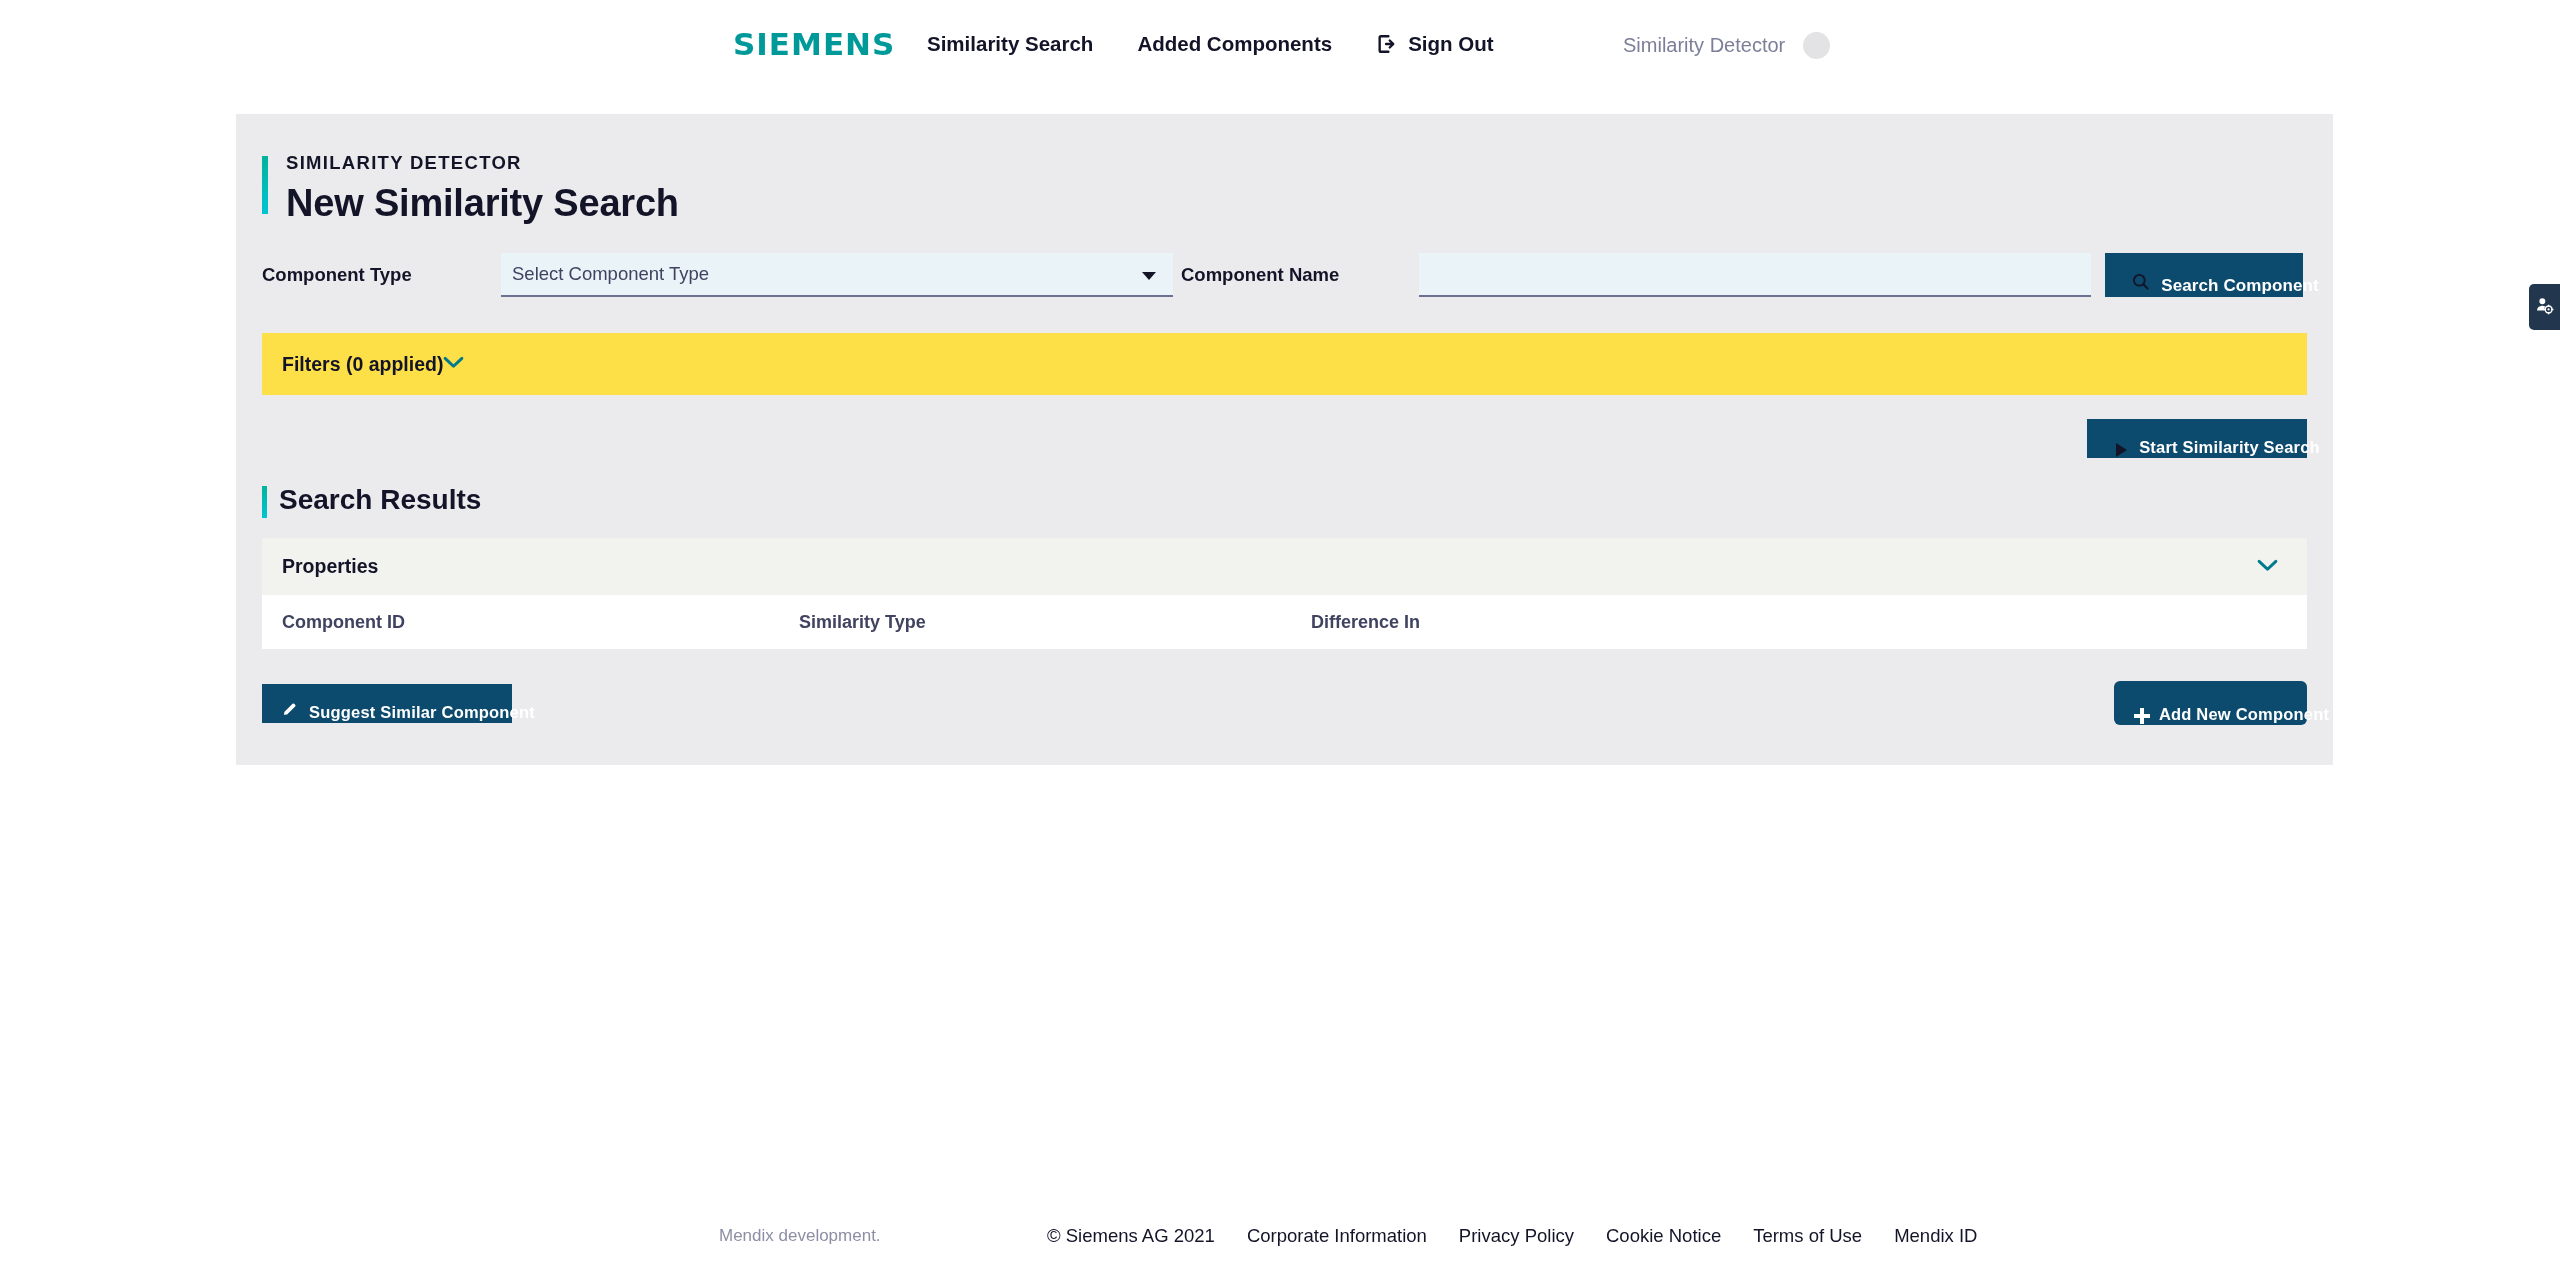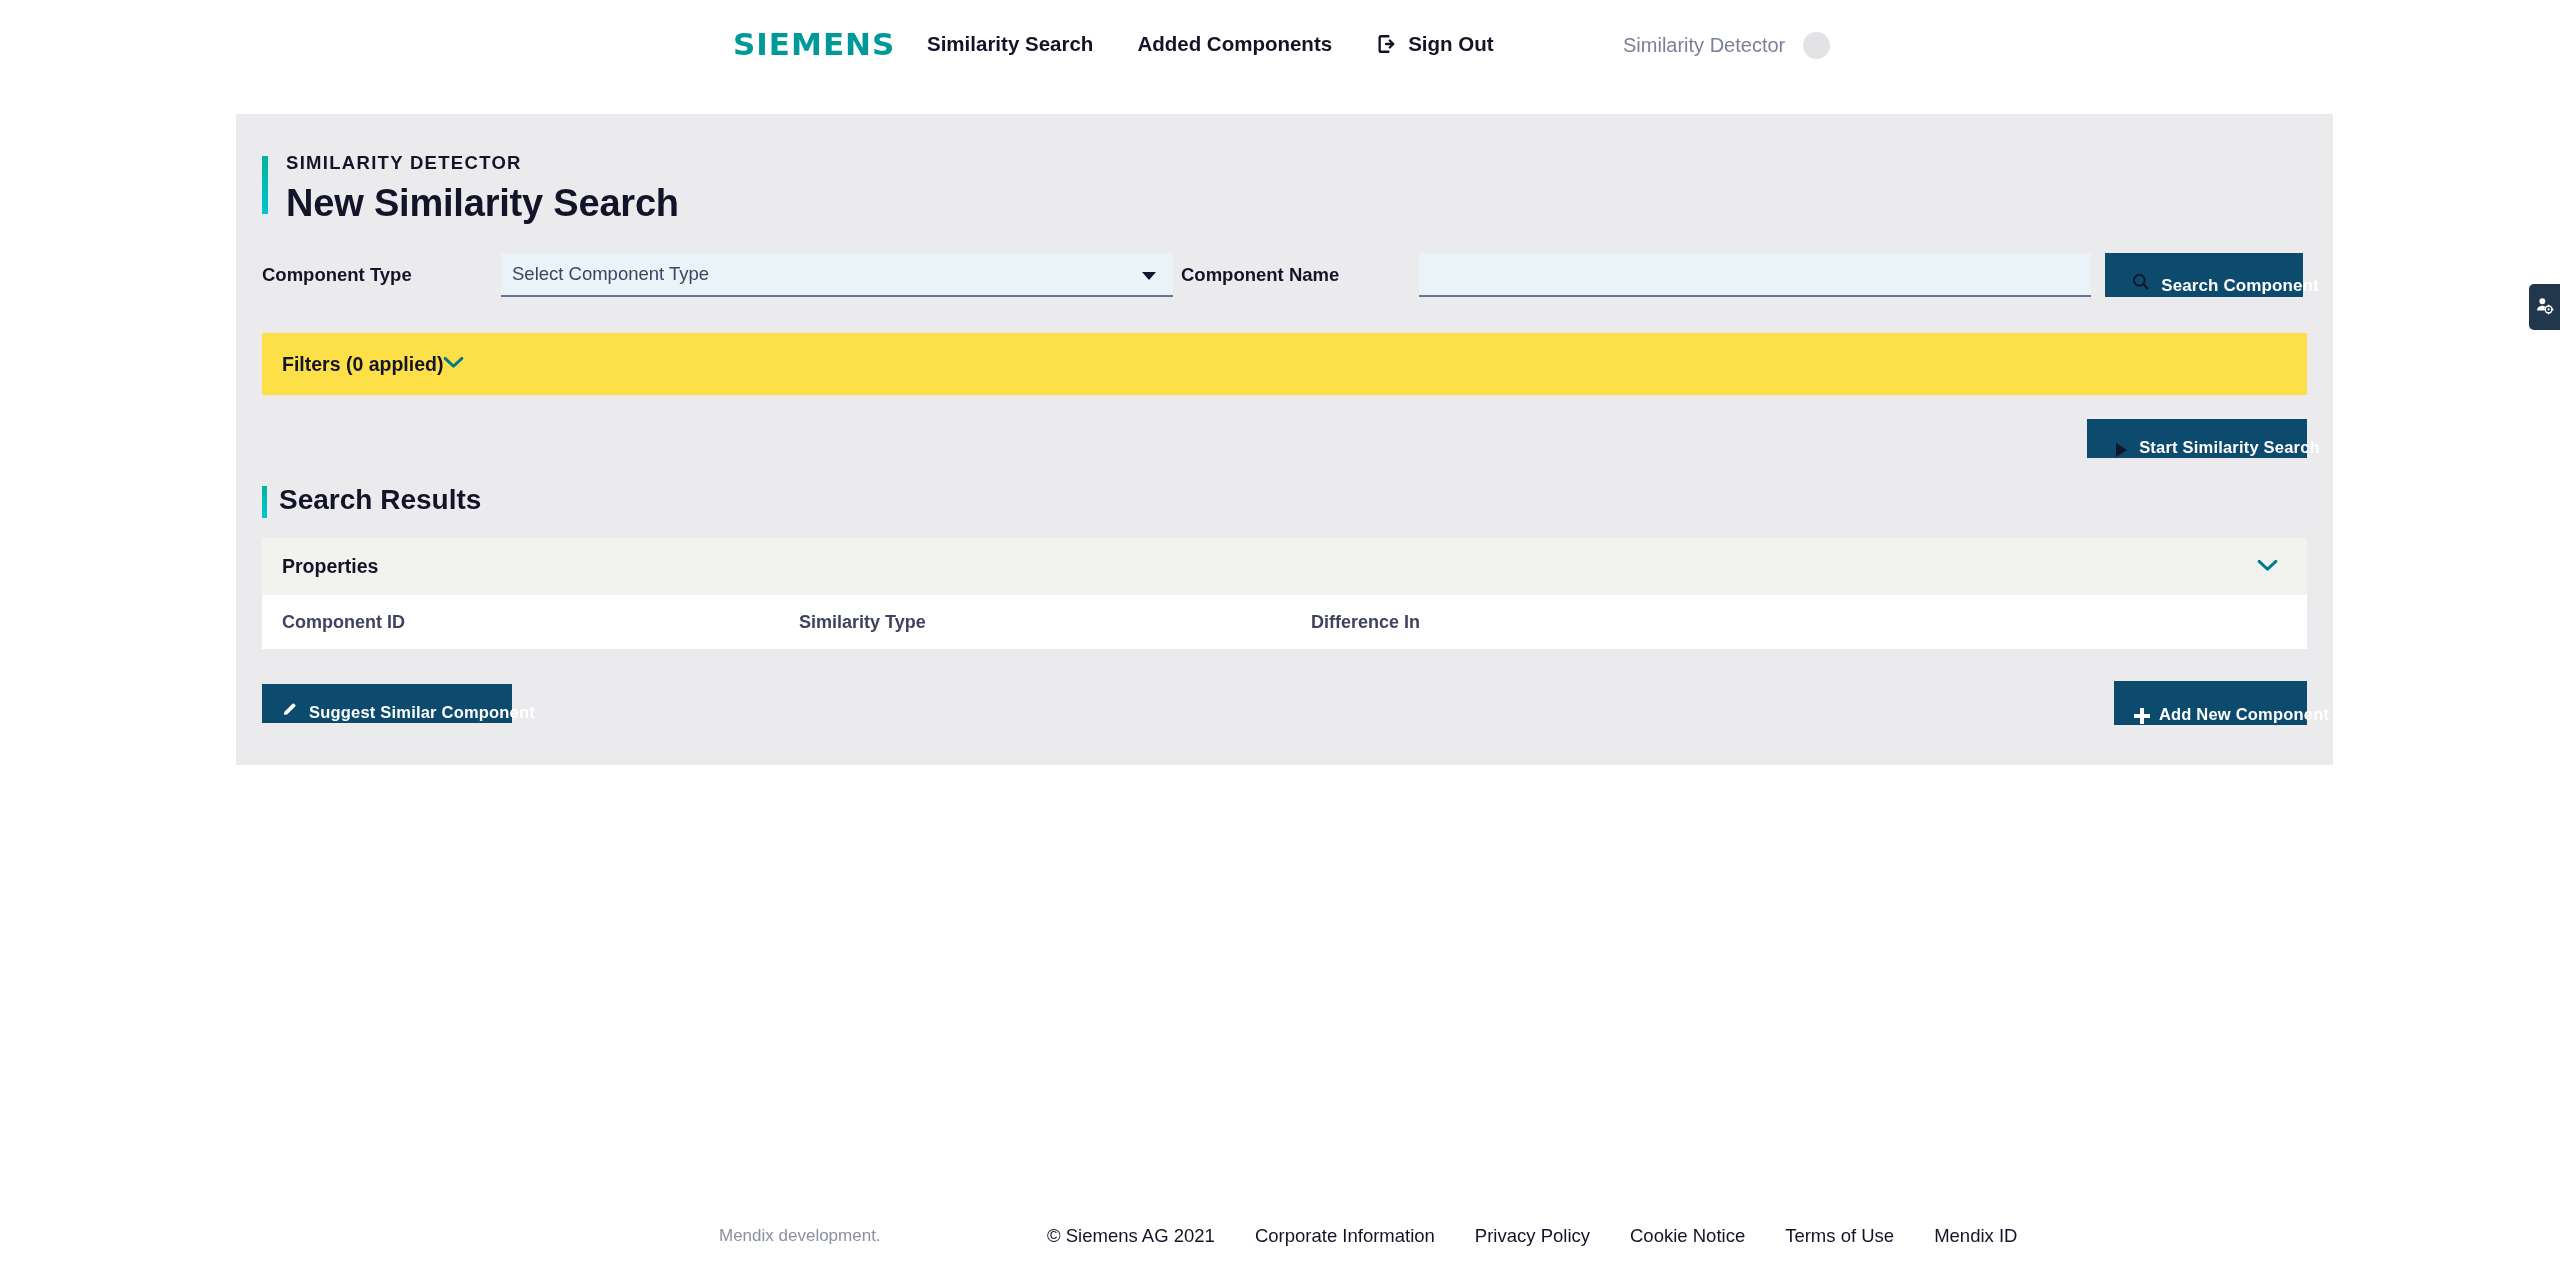--- a/index.html
+++ b/index.html
@@ -314,20 +314,21 @@
     height: 39px;
     font-size: 16.5px;
     letter-spacing: 0.2px;
   }
   .btn-add {
     width: 193px;
     height: 44px;
     font-size: 16.5px;
     gap: 9px;
     letter-spacing: 0.2px;
+    border-radius: 6px;
   }
   .plus {
     position: relative;
     width: 16px; height: 16px;
     flex: 0 0 16px;
   }
   .plus::before, .plus::after {
     content: "";
     position: absolute;
     background: #ffffff;
@@ -365,21 +366,21 @@
     font-size: 17px;
     color: #8b8fa3;
     white-space: nowrap;
   }
   .footer-links {
     position: absolute;
     left: 1047px;
     top: 10px;
     display: flex;
     align-items: center;
-    gap: 12px;
+    gap: 4px;
   }
   .footer-link {
     font-size: 18.5px;
     color: #131428;
     margin-right: 28px;
     white-space: nowrap;
     cursor: pointer;
   }
   .footer-copy {
     font-size: 18.5px;

